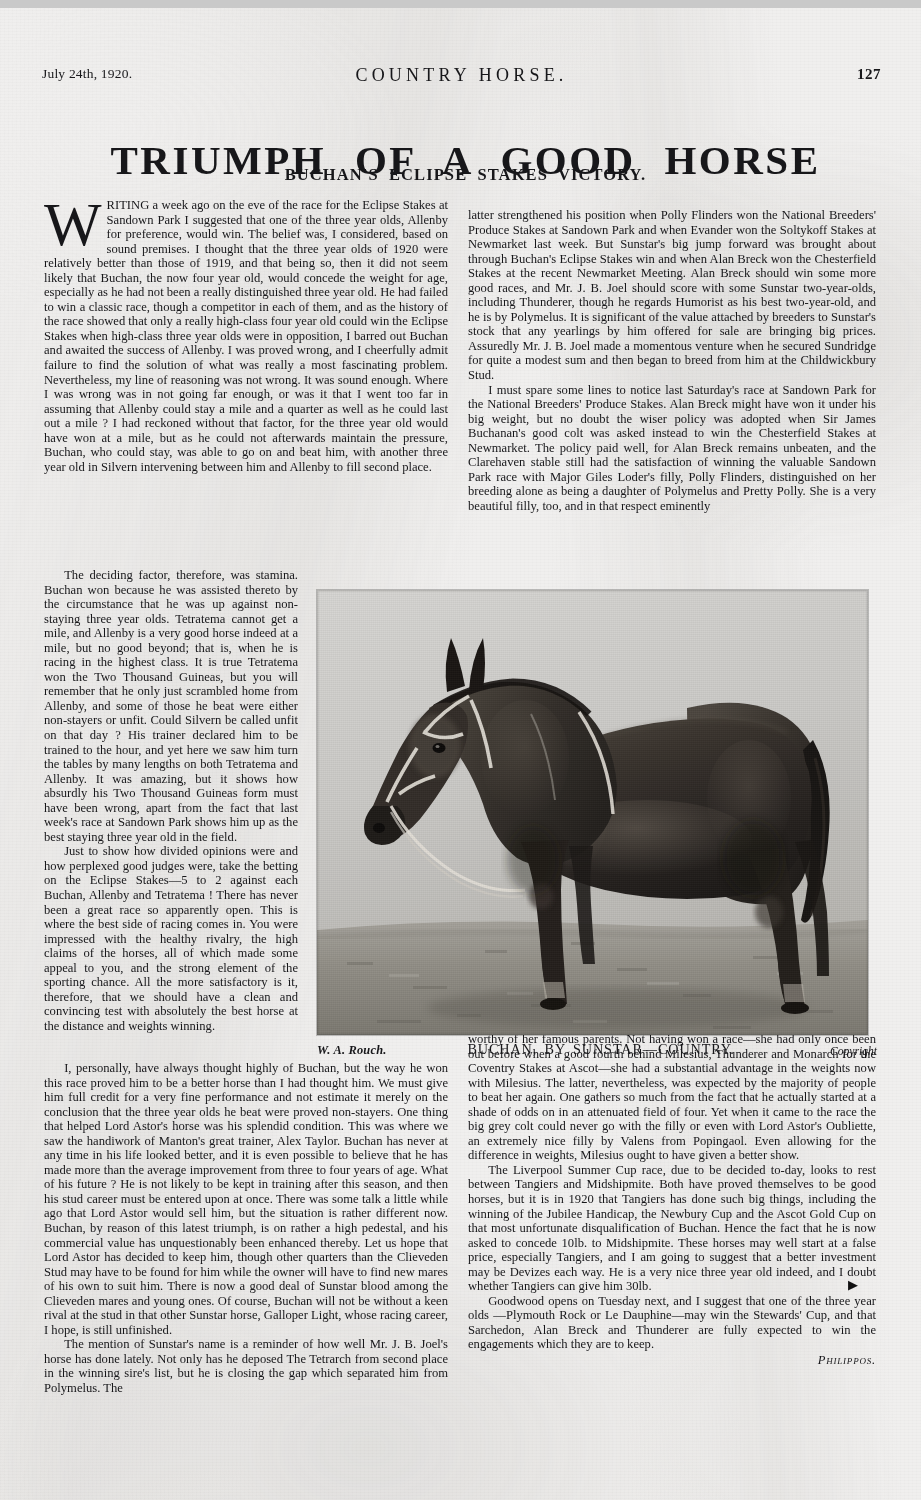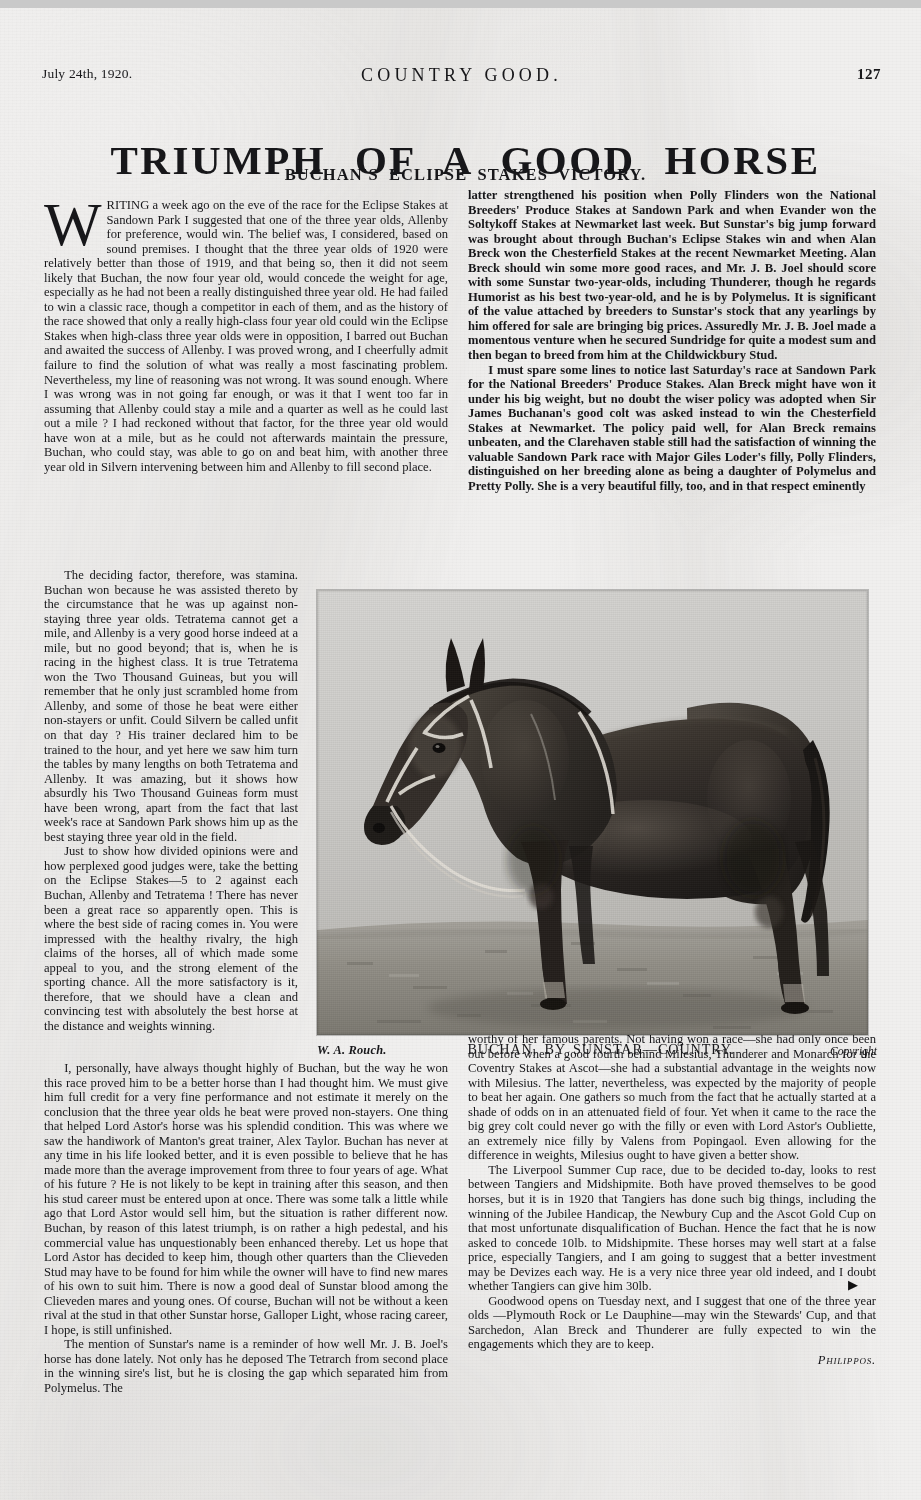--- a/index.html
+++ b/index.html
@@ -108,21 +108,21 @@
   .col p.noindent { text-indent: 0; }
 
   
   #col-left-top  { left: 44px; width: 404px; top: 190px; }
   
   #col-left-mid  { left: 44px; width: 254px; top: 560px; }
   
   #col-left-bot  { left: 44px; width: 404px; top: 1053px; }
 
   
-  #col-right-top { left: 468px; width: 408px; top: 180px; font-weight: bold; }
+  #col-right-top { left: 468px; width: 408px; top: 200px; }
   #col-right-bot { left: 468px; width: 408px; top: 1024px; }
 
   
   .dropcap {
     float: left;
     font-size: 61px;
     line-height: 48px;
     padding: 2px 5px 0 0;
     margin-top: 1px;
     font-family: "Liberation Serif", "DejaVu Serif", serif;
@@ -205,21 +205,21 @@
   }
 </style>
 </head>
 <body>
 
 <div class="page">
 <div class="content">
 
   <div class="running-head">
     <span class="rh-date">July 24th, 1920.</span>
-    <span class="rh-title">COUNTRY GOOD.</span>
+    <span class="rh-title">COUNTRY HORSE.</span>
     <span class="rh-folio">127</span>
   </div>
 
   <h1 class="headline">TRIUMPH OF A GOOD HORSE</h1>
   <h2 class="subhead">BUCHAN'S ECLIPSE STAKES VICTORY.</h2>
 
   <div class="col" id="col-left-top">
     <p class="noindent">
       <span class="dropcap">W</span><span>RITING a week ago on the eve of the race for the Eclipse Stakes at Sandown Park I suggested that one of the three year olds, Allenby for preference, would win. The belief was, I considered, based on sound premises. I thought that the three year olds of 1920 were relatively better than those of 1919, and that being so, then it did not seem likely that Buchan, the now four year old, would concede the weight for age, especially as he had not been a really distinguished three year old. He had failed to win a classic race, though a competitor in each of them, and as the history of the race showed that only a really high-class four year old could win the Eclipse Stakes when high-class three year olds were in opposition, I barred out Buchan and awaited the success of Allenby. I was proved wrong, and I cheerfully admit failure to find the solution of what was really a most fascinating problem. Nevertheless, my line of reasoning was not wrong. It was sound enough. Where I was wrong was in not going far enough, or was it that I went too far in assuming that Allenby could stay a mile and a quarter as well as he could last out a mile ? I had reckoned without that factor, for the three year old would have won at a mile, but as he could not afterwards maintain the pressure, Buchan, who could stay, was able to go on and beat him, with another three year old in Silvern intervening between him and Allenby to fill second place.</span>
     </p>

